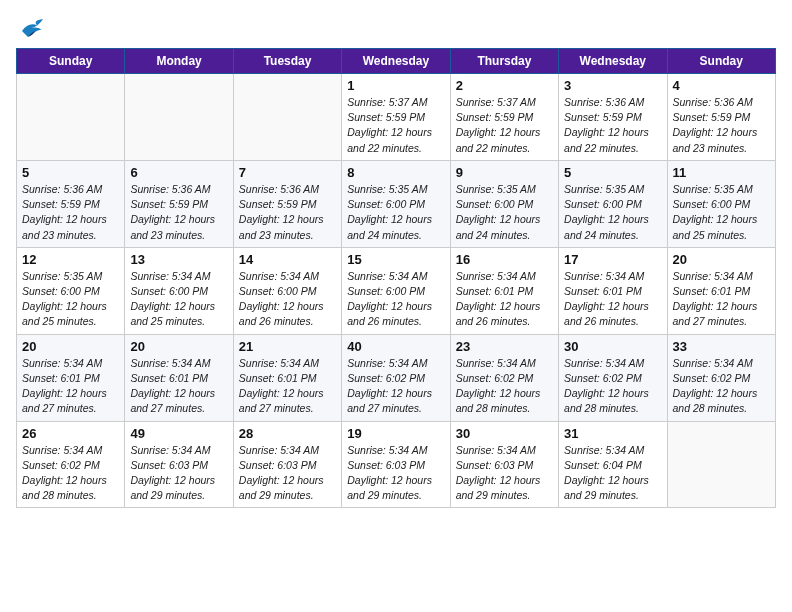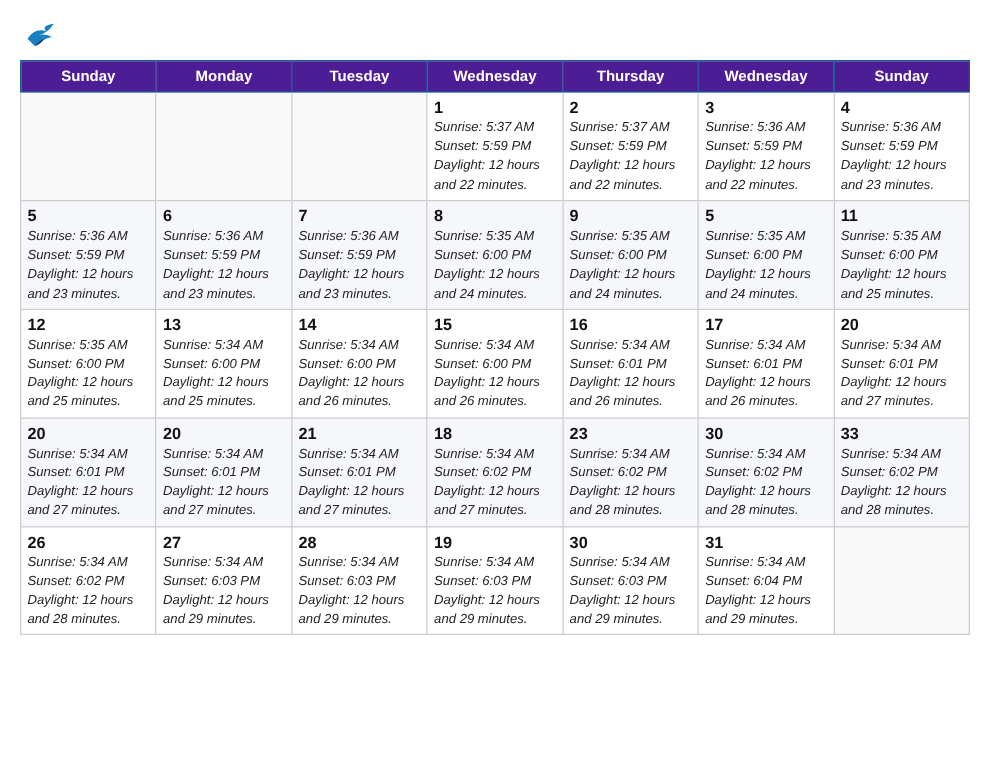--- a/index.html
+++ b/index.html
@@ -262,21 +262,21 @@
 and 27 minutes.</div>
         </td>
         <td>
           <div class="day-num">21</div>
           <div class="day-info" style="white-space: pre-line;">Sunrise: 5:34 AM
 Sunset: 6:01 PM
 Daylight: 12 hours
 and 27 minutes.</div>
         </td>
         <td>
-          <div class="day-num">18</div>
+          <div class="day-num">40</div>
           <div class="day-info" style="white-space: pre-line;">Sunrise: 5:34 AM
 Sunset: 6:02 PM
 Daylight: 12 hours
 and 27 minutes.</div>
         </td>
         <td>
           <div class="day-num">23</div>
           <div class="day-info" style="white-space: pre-line;">Sunrise: 5:34 AM
 Sunset: 6:02 PM
 Daylight: 12 hours
@@ -299,21 +299,21 @@
       </tr>
       <tr>
         <td>
           <div class="day-num">26</div>
           <div class="day-info" style="white-space: pre-line;">Sunrise: 5:34 AM
 Sunset: 6:02 PM
 Daylight: 12 hours
 and 28 minutes.</div>
         </td>
         <td>
-          <div class="day-num">27</div>
+          <div class="day-num">49</div>
           <div class="day-info" style="white-space: pre-line;">Sunrise: 5:34 AM
 Sunset: 6:03 PM
 Daylight: 12 hours
 and 29 minutes.</div>
         </td>
         <td>
           <div class="day-num">28</div>
           <div class="day-info" style="white-space: pre-line;">Sunrise: 5:34 AM
 Sunset: 6:03 PM
 Daylight: 12 hours

